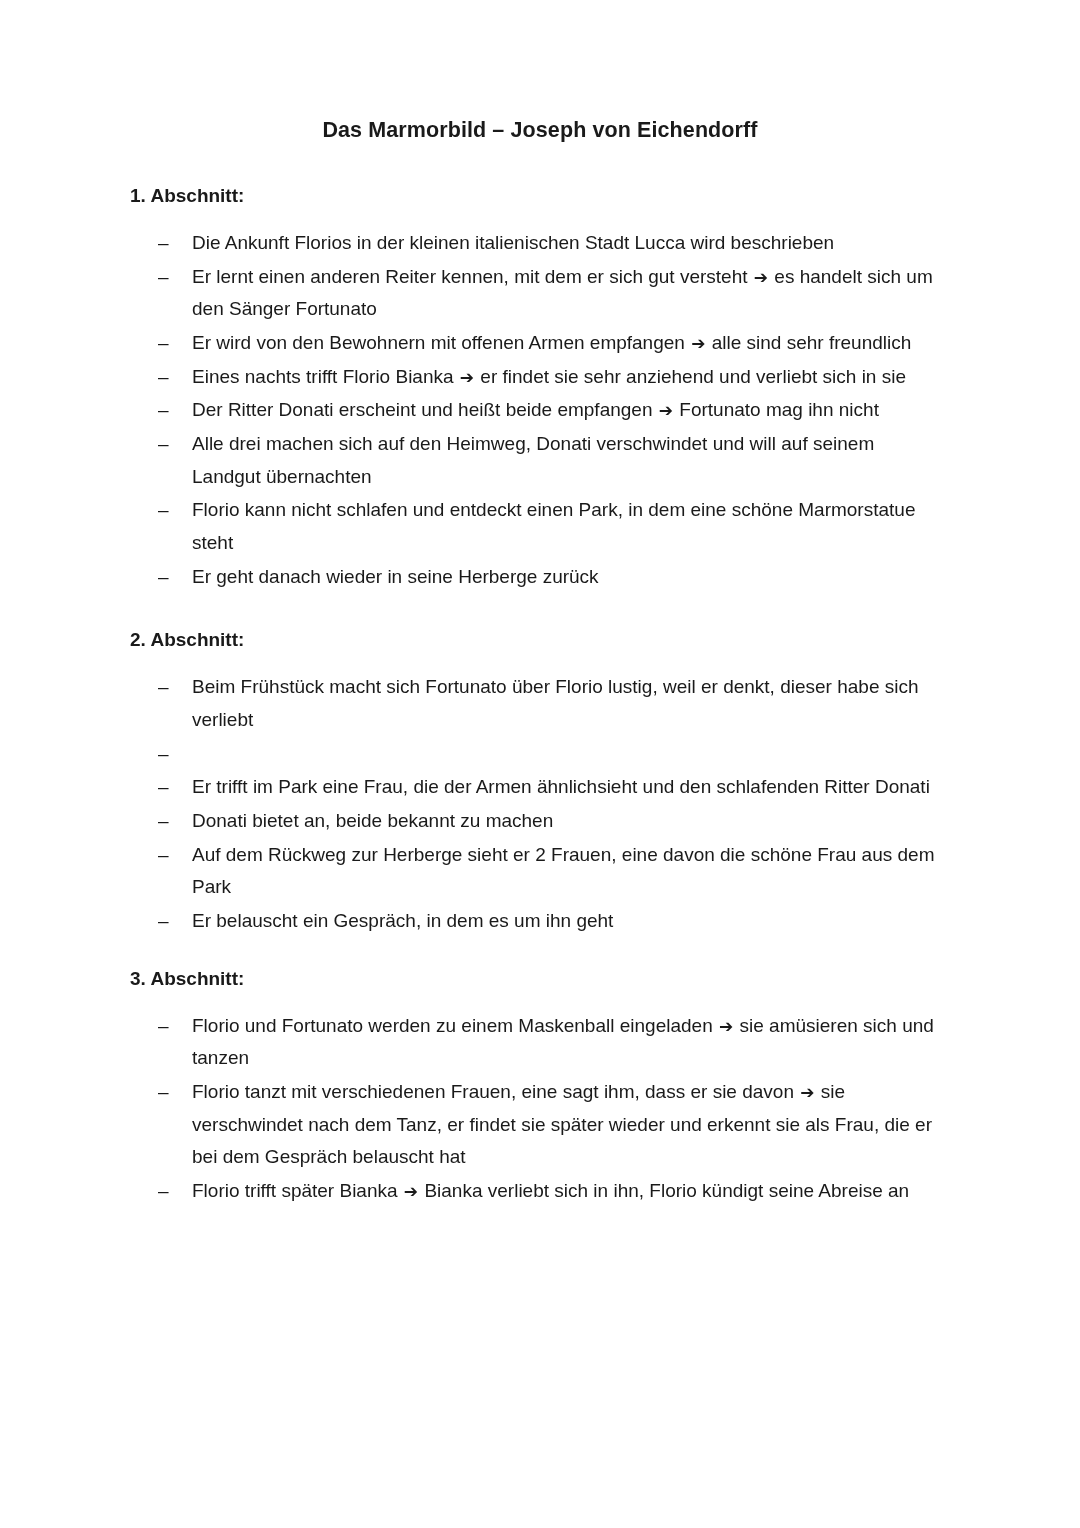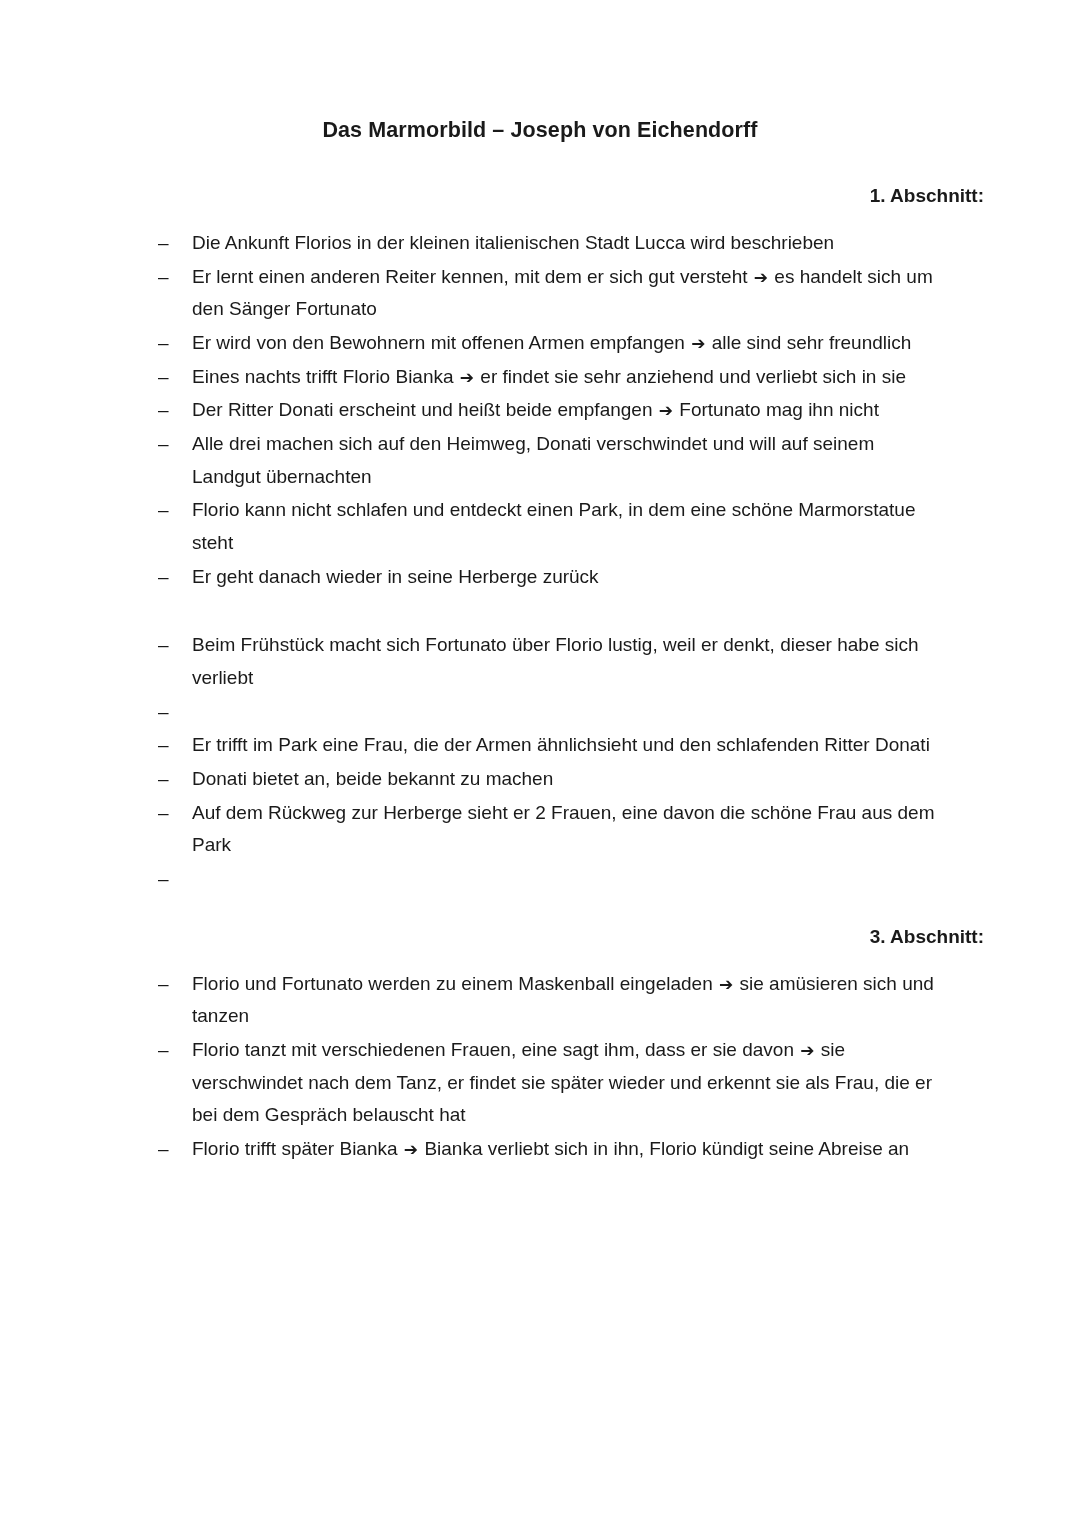--- a/index.html
+++ b/index.html
@@ -29,21 +29,20 @@
     letter-spacing: 0.1px;
     margin: 0 0 42px 0;
     color: #1a1a1a;
   }
   .section-heading {
     font-size: 19px;
     font-weight: bold;
     margin: 0 0 20px 0;
     padding-left: 34px;
     color: #1a1a1a;
-    text-align: right;
   }
   .section {
     margin-bottom: 30px;
   }
   .section:last-child {
     margin-bottom: 0;
   }
   ul.bullets {
     list-style: none;
     margin: 0;
@@ -105,38 +104,39 @@
       <li>
         <span class="dash">‒</span><span>Florio kann nicht schlafen und entdeckt einen Park, in dem eine schöne Marmorstatue steht</span><span class="arrow"></span><span></span>
       </li>
       <li>
         <span class="dash">‒</span><span>Er geht danach wieder in seine Herberge zurück</span><span class="arrow"></span><span></span>
       </li>
     </ul>
   </div>
 
   <div class="section sec2">
+    <div class="section-heading">2. Abschnitt:</div>
     <ul class="bullets">
       <li>
         <span class="dash">‒</span><span>Beim Frühstück macht sich Fortunato über Florio lustig, weil er denkt, dieser habe sich verliebt</span><span class="arrow"></span><span></span>
       </li>
       <li>
         <span class="dash">‒</span><span class="arrow"></span><span></span>
       </li>
       <li>
         <span class="dash">‒</span><span>Er trifft im Park eine Frau, die der Armen ähnlichsieht und den schlafenden Ritter Donati</span><span class="arrow"></span><span></span>
       </li>
       <li>
         <span class="dash">‒</span><span>Donati bietet an, beide bekannt zu machen</span><span class="arrow"></span><span></span>
       </li>
       <li>
         <span class="dash">‒</span><span>Auf dem Rückweg zur Herberge sieht er 2 Frauen, eine davon die schöne Frau aus dem Park</span><span class="arrow"></span><span></span>
       </li>
       <li>
-        <span class="dash">‒</span><span class="arrow"></span><span></span>
+        <span class="dash">‒</span><span>Er belauscht ein Gespräch, in dem es um ihn geht</span><span class="arrow"></span><span></span>
       </li>
     </ul>
   </div>
 
   <div class="section sec3">
     <div class="section-heading">3. Abschnitt:</div>
     <ul class="bullets">
       <li>
         <span class="dash">‒</span><span>Florio und Fortunato werden zu einem Maskenball eingeladen </span><span class="arrow">➔</span><span> sie amüsieren sich und tanzen</span>
       </li>

